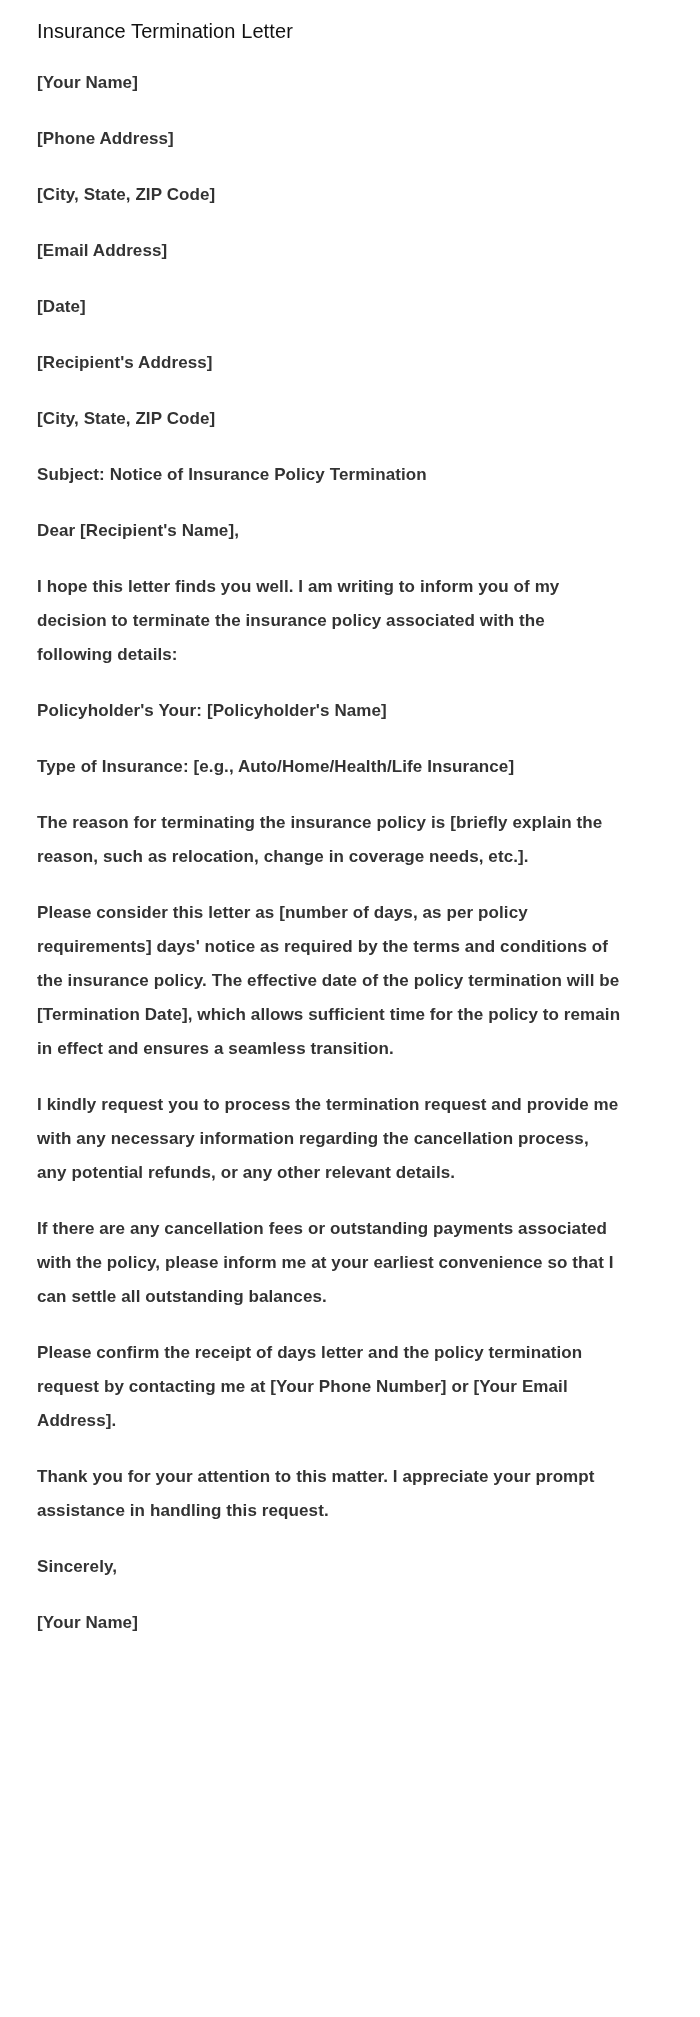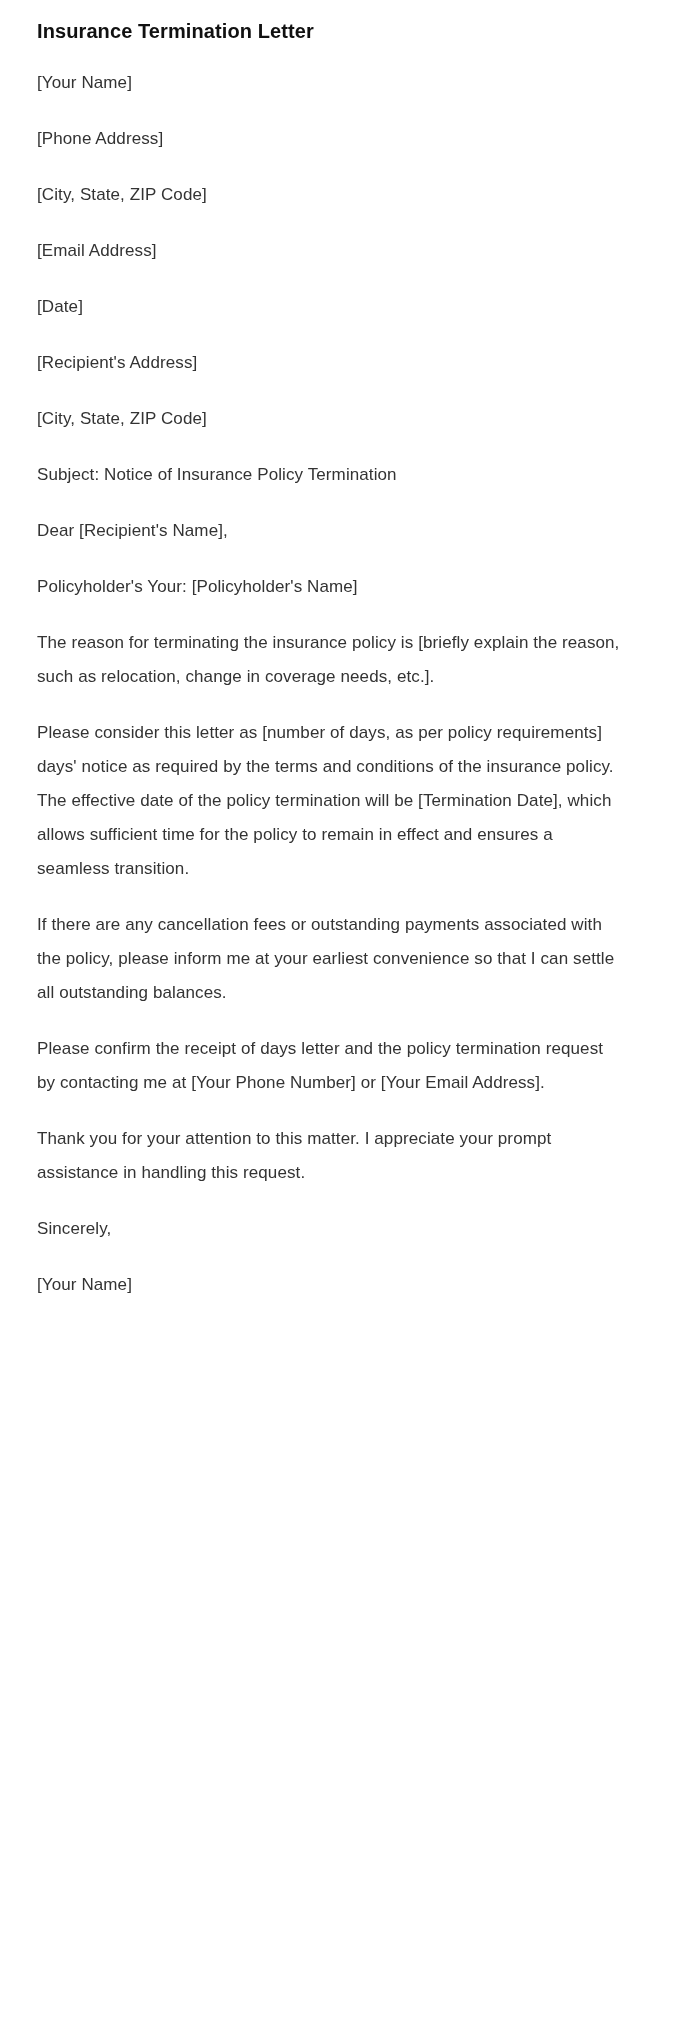--- a/index.html
+++ b/index.html
@@ -14,29 +14,29 @@
     background: #ffffff;
     box-sizing: border-box;
     padding: 16px 66px 0 37px;
     font-family: "Liberation Sans", "DejaVu Sans", sans-serif;
     overflow: hidden;
   }
   .letter-title {
     margin: 0 0 20px 0;
     font-size: 20px;
     line-height: 30px;
-    font-weight: 700;
+    font-weight: 400;
     color: #111111;
     letter-spacing: 0.1px;
   }
   .letter-body p {
     margin: 0 0 22px 0;
     font-size: 17px;
     line-height: 34px;
-    font-weight: 400;
+    font-weight: 700;
     color: #333333;
     max-width: 585px;
     letter-spacing: 0.1px;
   }
 </style>
 </head>
 <body>
 
 <div class="page">
   <h1 class="letter-title">Insurance Termination Letter</h1>
@@ -56,30 +56,33 @@
 
 
       <p>[Recipient's Address]</p>
 
       <p>[City, State, ZIP Code]</p>
 
       <p>Subject: Notice of Insurance Policy Termination</p>
 
       <p>Dear [Recipient's Name],</p>
 
+      <p>I hope this letter finds you well. I am writing to inform you of my decision to terminate the insurance policy associated with the following details:</p>
 
       <p>Policyholder's Your: [Policyholder's Name]</p>
 
 
 
+      <p>Type of Insurance: [e.g., Auto/Home/Health/Life Insurance]</p>
 
       <p>The reason for terminating the insurance policy is [briefly explain the reason, such as relocation, change in coverage needs, etc.].</p>
 
       <p>Please consider this letter as [number of days, as per policy requirements] days' notice as required by the terms and conditions of the insurance policy. The effective date of the policy termination will be [Termination Date], which allows sufficient time for the policy to remain in effect and ensures a seamless transition.</p>
 
+      <p>I kindly request you to process the termination request and provide me with any necessary information regarding the cancellation process, any potential refunds, or any other relevant details.</p>
 
       <p>If there are any cancellation fees or outstanding payments associated with the policy, please inform me at your earliest convenience so that I can settle all outstanding balances.</p>
 
       <p>Please confirm the receipt of days letter and the policy termination request by contacting me at [Your Phone Number] or [Your Email Address].</p>
 
       <p>Thank you for your attention to this matter. I appreciate your prompt assistance in handling this request.</p>
 
       <p>Sincerely,</p>
 
       <p>[Your Name]</p>

